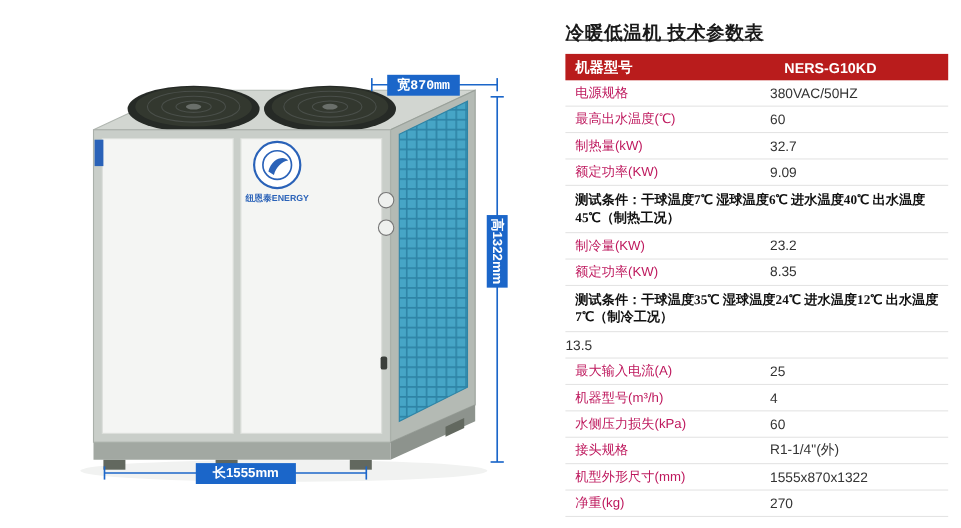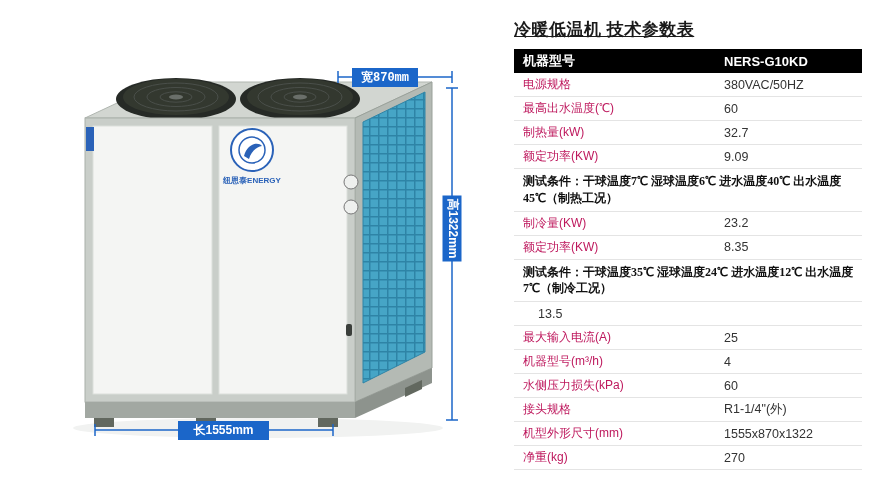--- a/index.html
+++ b/index.html
@@ -15,24 +15,24 @@
                height:19px; display:flex; align-items:center; justify-content:center; white-space:nowrap; }
   .dim-label.width  { left:352px; top:68px;  width:66px;font-family:Liberation Mono, monospace; }
   .dim-label.height { left:419px; top:219px; width:66px; transform:rotate(90deg); }
   .dim-label.length { left:178px; top:421px; width:91px; }
 
   
   .spec-area { position:absolute; left:514px; top:18px; width:348px; }
   .title { font-size:17px; font-weight:bold; color:#1a1a1a; margin-bottom:8px; letter-spacing:0.5px;text-decoration:underline; }
   .spec-table { width:100%; }
   .row { display:flex; align-items:center; min-height:24px; border-bottom:1px solid #e4e4e4; }
-  .row.header { background:#000000; border-bottom:none; }
+  .row.header { background:#b91c1c; border-bottom:none;gap:13px; }
   .row.header .cell { color:#fff; font-weight:bold; font-size:13px; }
   .cell.label { width:186px; padding:2px 4px 2px 9px; font-size:12px; color:#be185d; }
-  .cell.value { flex:1; padding:2px 4px 2px 0; font-size:12.5px; color:#333;margin-left:24px; }
+  .cell.value { flex:1; padding:2px 4px 2px 0; font-size:12.5px; color:#333; }
   .row.note { padding:4px 6px 4px 9px;font-family:Liberation Serif, serif; }
   .note-text { font-size:12px; font-weight:bold; color:#111; line-height:1.4; }
 </style>
 </head>
 <body>
 
 <div class="stage">
 
   <div class="product-area">
     <svg width="512" height="480" viewBox="0 0 512 480">

